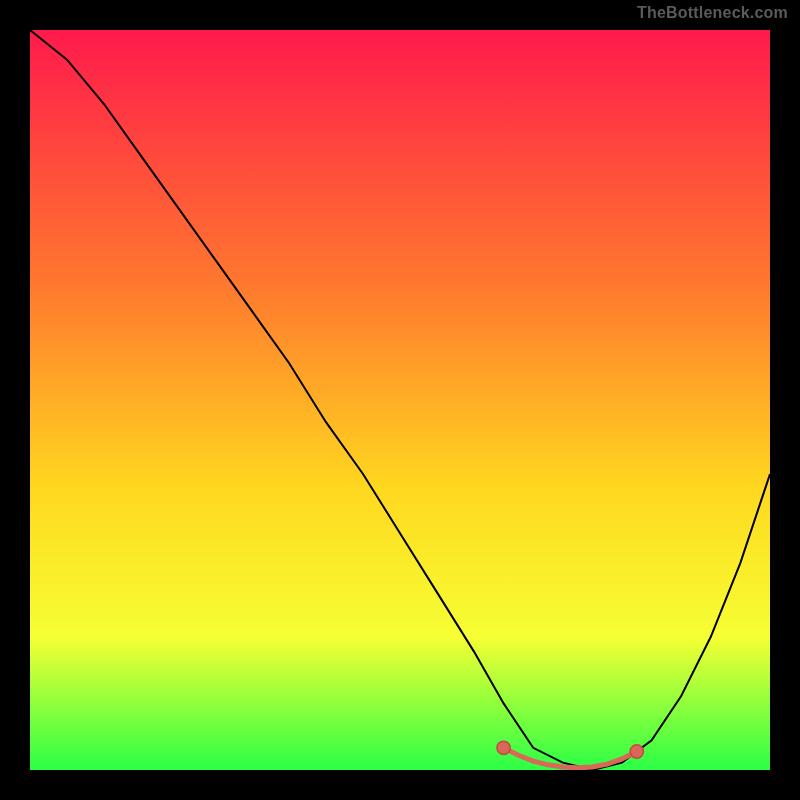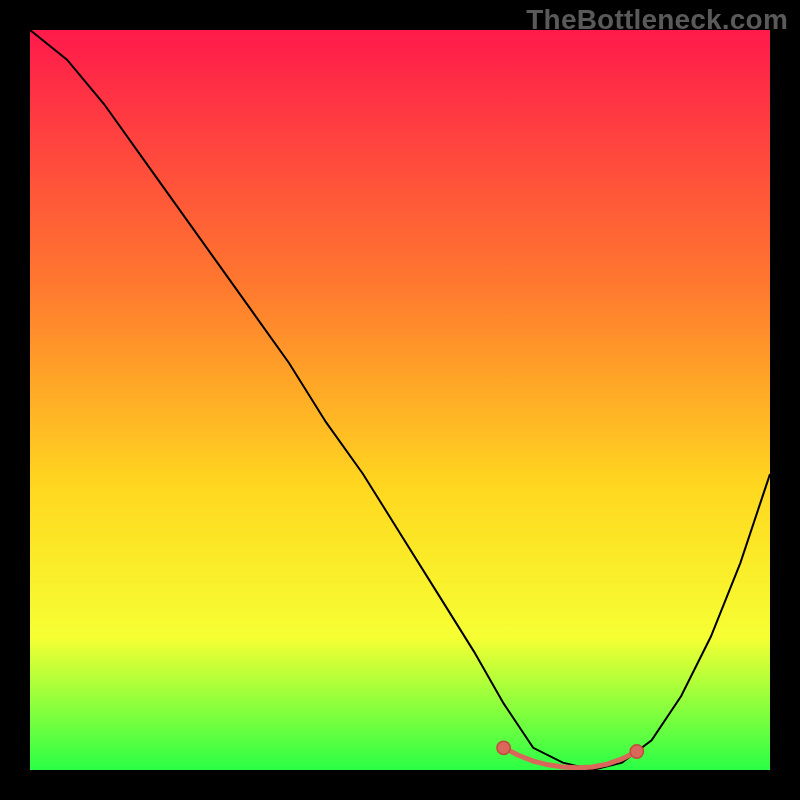--- a/index.html
+++ b/index.html
@@ -15,21 +15,21 @@
     position: relative;
     width: 800px;
     height: 800px;
     background: #000;
   }
   .watermark {
     position: absolute;
     top: 4px;
     right: 12px;
     color: #5a5a5a;
-    font-size: 28px;
+    font-size: 16px;
     font-weight: 600;
     letter-spacing: 0.2px;
     z-index: 10;
   }
   svg.plot {
     position: absolute;
     left: 30px;
     top: 30px;
     width: 740px;
     height: 740px;

